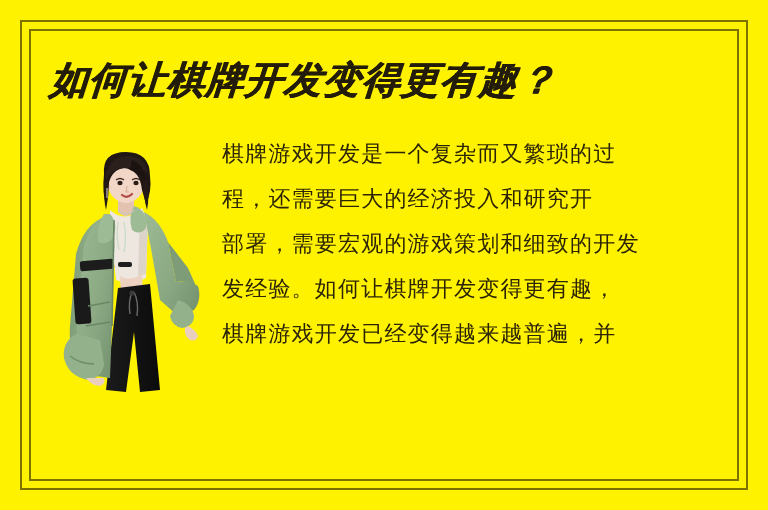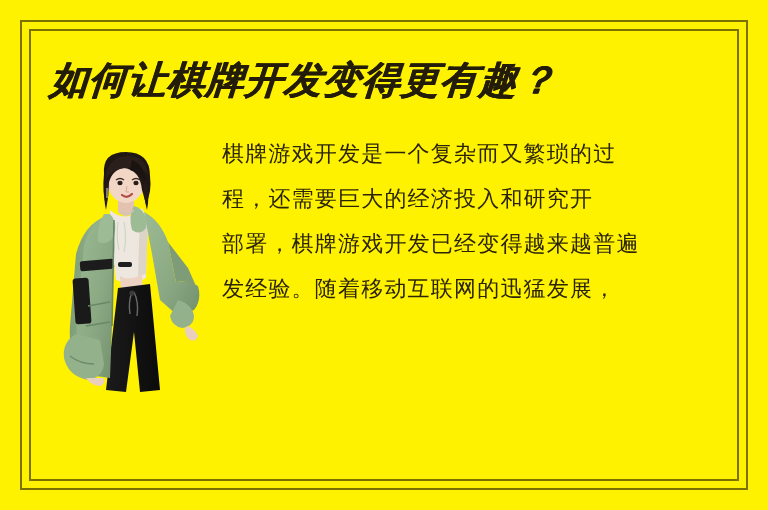--- a/index.html
+++ b/index.html
@@ -181,17 +181,18 @@
 
       <path d="M59 38 l0 10" stroke="#C9C2B4" stroke-width="1.2"></path>
 
       <path d="M70 60 q8 8 16 0" stroke="#CFC7B6" stroke-width="1.2" fill="none"></path>
     </svg>
   </div>
 
   <div class="body-copy">
     <span class="ln">棋牌游戏开发是一个复杂而又繁琐的过</span>
     <span class="ln">程，还需要巨大的经济投入和研究开</span>
-    <span class="ln">部署，棋牌游戏开发已经变得越来越普遍</span>
-    <span class="ln">发经验。随着移动互联网的迅猛发展，</span>
+    <span class="ln">部署，需要宏观的游戏策划和细致的开发</span>
+    <span class="ln">发经验。如何让棋牌开发变得更有趣，</span>
+    <span class="ln">棋牌游戏开发已经变得越来越普遍，并</span>
   </div>
 
 </div>
 
 </body></html>

